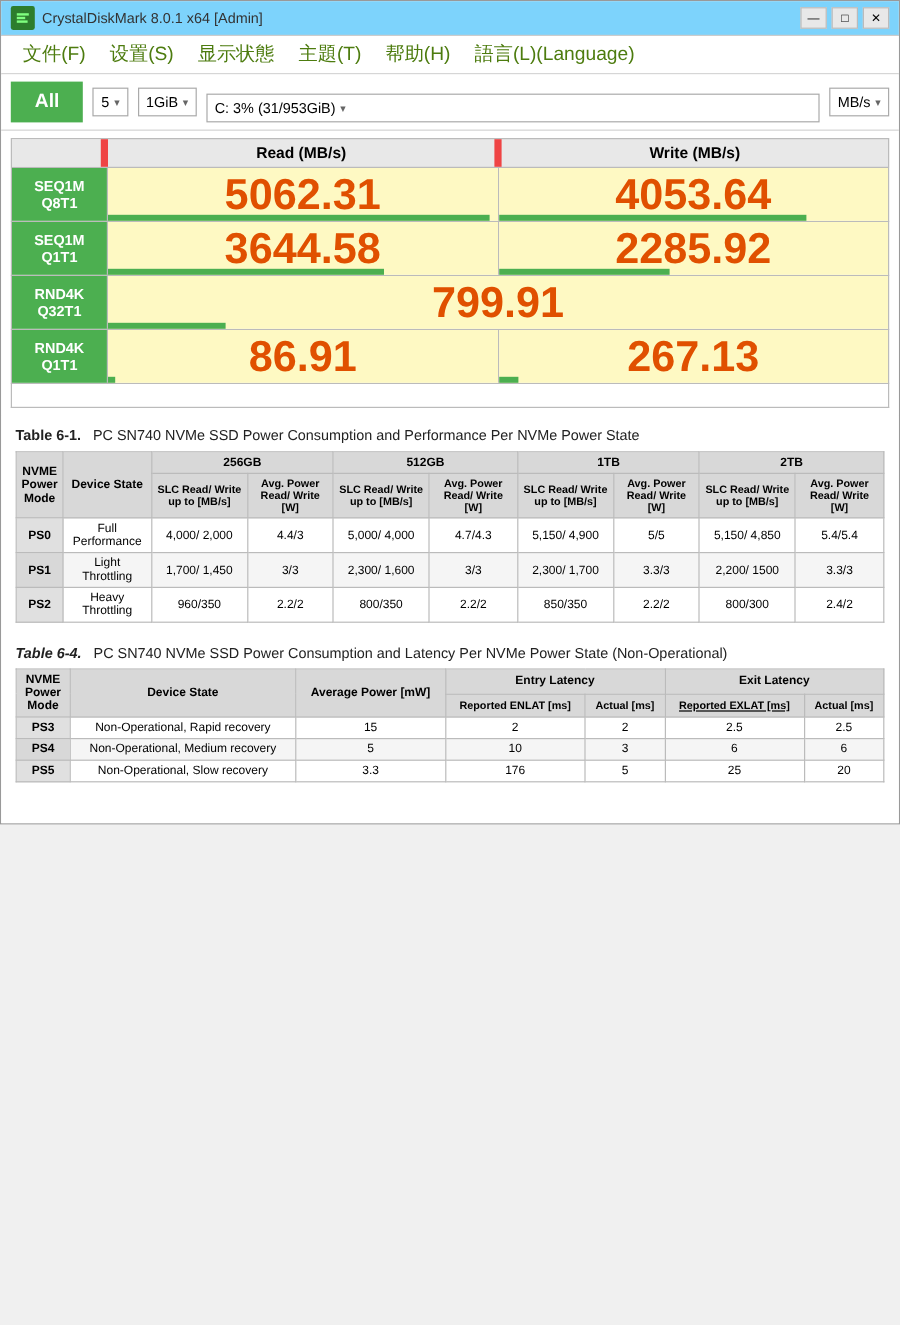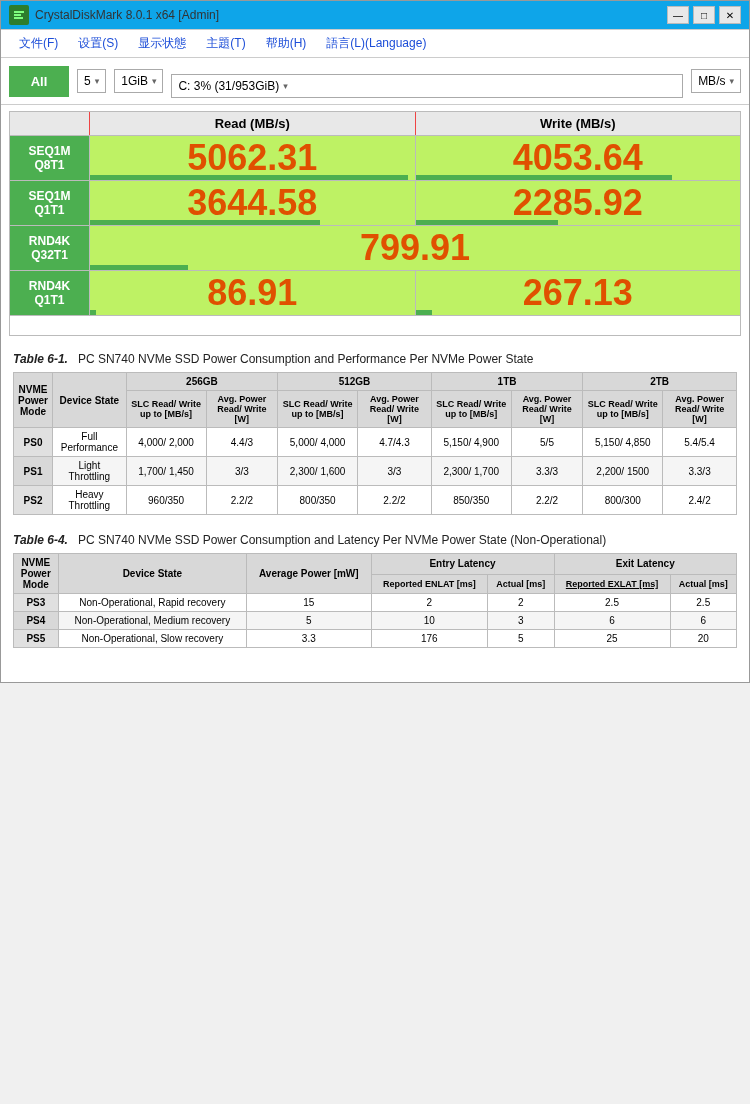--- a/index.html
+++ b/index.html
@@ -11,21 +11,21 @@
       font-size: 12px;
     }
 
     
     .window {
       width: 750px;
       background: #fff;
       border: 1px solid #999;
     }
     .titlebar {
-      background: #0ea5e9;
+      background: #7dd3fc;
       display: flex;
       align-items: center;
       padding: 4px 8px;
       border-bottom: 1px solid #ccc;
       justify-content: space-between;
     }
     .titlebar-left {
       display: flex;
       align-items: center;
       gap: 6px;
@@ -62,40 +62,40 @@
     
     .menubar {
       display: flex;
       gap: 0;
       padding: 2px 8px;
       border-bottom: 1px solid #ccc;
       background: #fff;
     }
     .menu-item {
       padding: 3px 10px;
-      font-size: 12px;
+      font-size: 16px;
       cursor: pointer;
-      color: #1d4ed8;
+      color: #4d7c0f;
     }
 
     
     .toolbar {
       display: flex;
       align-items: center;
       padding: 6px 8px;
       gap: 8px;
       background: #fff;
       border-bottom: 1px solid #ccc;
     }
     .all-btn {
       background: #4caf50;
       color: white;
       border: none;
       padding: 8px 20px;
-      font-size: 13px;
+      font-size: 16px;
       font-weight: bold;
       cursor: pointer;
       min-width: 60px;
     }
     .select-box {
       border: 1px solid #aaa;
       background: #fff;
       padding: 4px 6px;
       font-size: 12px;
       display: flex;
@@ -114,21 +114,21 @@
       display: flex;
       background: #e8e8e8;
       border: 1px solid #bbb;
     }
     .bench-header-cell {
       flex: 1;
       text-align: center;
       font-weight: bold;
       font-size: 13px;
       padding: 4px;
-      border-right: 1px solid #ef4444;
+      border-right: 6px solid #ef4444;
     }
     .bench-header-cell:last-child { border-right: none; }
 
     .bench-row {
       display: flex;
       border: 1px solid #bbb;
       border-top: none;
     }
     .bench-label {
       width: 80px;
@@ -139,21 +139,21 @@
       align-items: center;
       justify-content: flex-start;
       flex-direction: column;
       padding: 8px 4px;
       border-right: 1px solid #bbb;
       font-size: 12px;
       font-weight: bold;
     }
     .bench-value {
       flex: 1;
-      background: #bef264;
+      background: #fef9c3;
       display: flex;
       align-items: center;
       justify-content: center;
       font-size: 36px;
       font-weight: bold;
       color: #e05000;
       border-right: 1px solid #bbb;
       position: relative;
     }
     .bench-value:last-child { border-right: none; }
@@ -322,21 +322,21 @@
     </div>
   </div>
       </div>
 
     <div class="progress-row"></div>
   </div>
 
   <div class="tables-area">
 
     <div class="table-title">
-      <span style="font-style:italic;font-weight:bold;text-align:center;">Table 6-1.</span>
+      <span style="font-weight:bold;text-align:center;">Table 6-1.</span>
       &nbsp;
       <span>PC SN740 NVMe SSD Power Consumption and Performance Per NVMe Power State</span>
     </div>
 
     <table class="data-table">
       <thead>
         <tr>
           <th rowspan="2">NVME<br>Power<br>Mode</th>
           <th rowspan="2">Device State</th>
           <th colspan="2">256GB</th>

